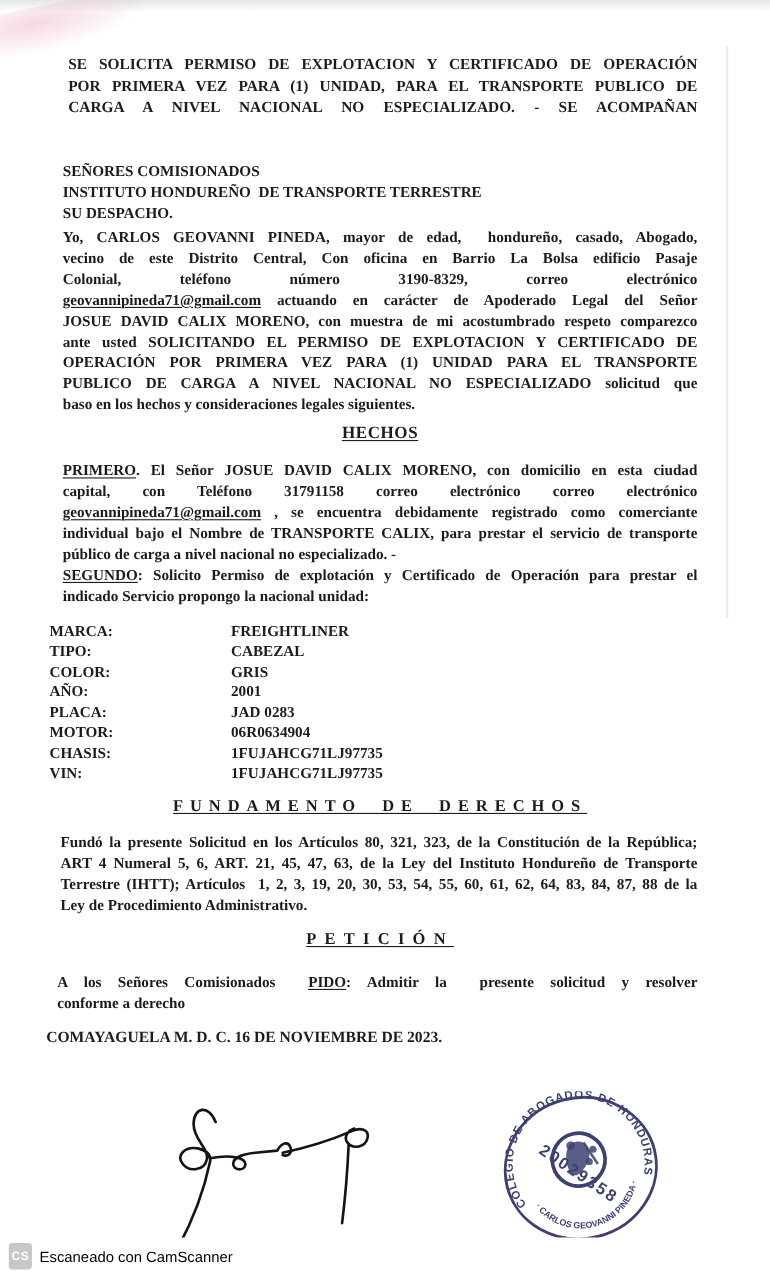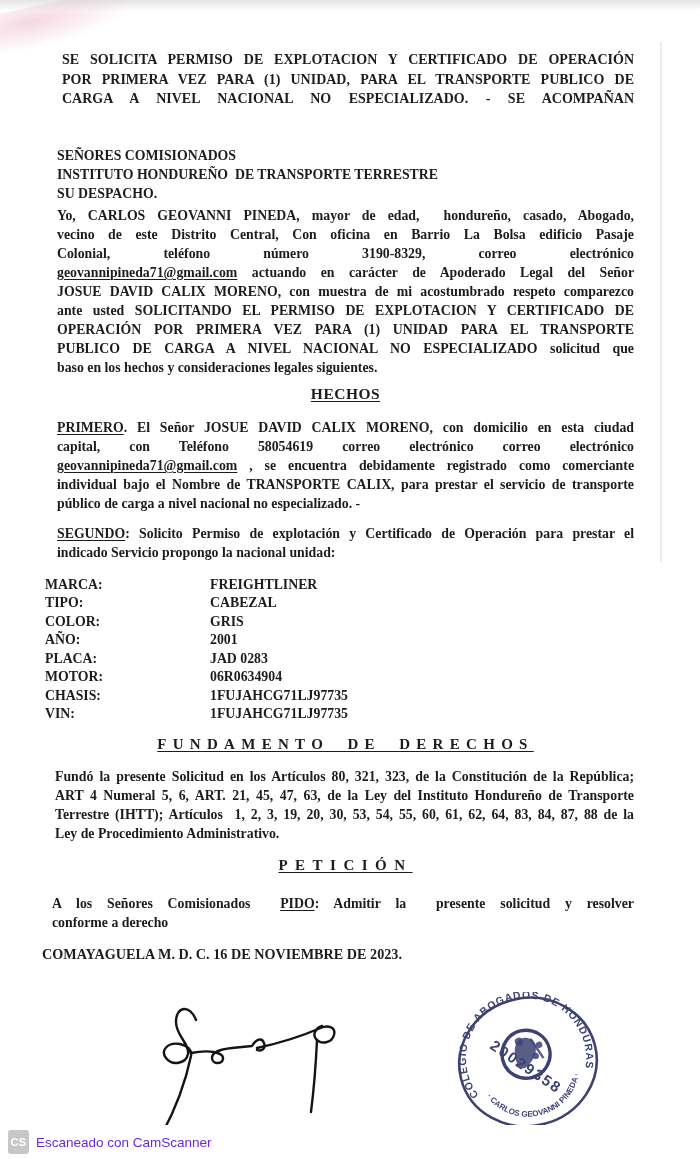--- a/index.html
+++ b/index.html
@@ -22,21 +22,21 @@
   .line{white-space:pre-wrap;}
   .line.j{text-align:justify;text-align-last:justify;-moz-text-align-last:justify;}
   .u{text-decoration:underline;text-decoration-thickness:1.4px;text-underline-offset:2px;}
 
   #header-block{margin-left:5px;font-size:14px;line-height:19.5px;}
   #addressee-block{margin-top:37px;}
   #intro-paragraph{margin-top:3px;}
   .sec-title{text-align:center;margin-top:0;}
   #hechos-title{margin-top:7px;font-size:15.5px;letter-spacing:.5px;}
   #primero-paragraph{margin-top:15px;}
-  #segundo-paragraph{margin-top:11px;font-family:Liberation Serif, serif;}
+  #segundo-paragraph{font-family:Liberation Serif, serif;}
   #vehicle-specs{margin-top:14px;margin-left:-12px;line-height:18.5px;}
   .spec-row{display:flex;}
   .spec-label{width:165px;flex:none;}
   #fundamento-title{margin-top:11px;font-size:15px;letter-spacing:.42em;word-spacing:.55em;}
   #fundamento-paragraph{margin-top:13px;margin-left:-2px;}
   #peticion-title{margin-top:13px;font-size:15px;letter-spacing:.5em;}
   #peticion-paragraph{margin-top:19px;margin-left:-5px;}
   #date-line{margin-top:13px;margin-left:-15px;font-size:14.2px;}
 
   
@@ -44,21 +44,21 @@
   .stamp-svg{position:absolute;left:452px;top:992px;opacity:.92;mix-blend-mode:multiply;}
   .stamp-svg text{font-family:"Liberation Sans","DejaVu Sans",sans-serif;font-weight:700;
     fill:var(--stamp-ink,#2b3166);}
 
   
   .footer{position:absolute;left:0;bottom:0;width:700px;height:34px;background:#ffffff;
     display:flex;align-items:center;font-family:"Liberation Sans","DejaVu Sans",sans-serif;}
   .cs-badge{margin-left:8px;width:21px;height:24px;background:#c7c7c7;border-radius:3px;
     color:#ffffff;font-size:11px;font-weight:700;display:flex;align-items:center;
     justify-content:center;letter-spacing:.3px;}
-  .cs-text{margin-left:7px;color:#6d28d9;font-size:13.5px;}
+  .cs-text{margin-left:7px;color:#000000;font-size:13.5px;}
 </style>
 </head>
 <body>
 
 <div class="page">
 
   <div class="top-edge"></div>
   <div class="pink-smudge"></div>
   <div class="right-streak"></div>
 
@@ -87,21 +87,21 @@
         <div class="line j">PUBLICO DE CARGA A NIVEL NACIONAL NO ESPECIALIZADO solicitud que</div>
         <div class="line">baso en los hechos y consideraciones legales siguientes.</div>
       </div>
 
     <div id="hechos-title" class="sec-title">
       <span class="u">HECHOS</span>
     </div>
 
     <div id="primero-paragraph">
         <div class="line j"><span class="u">PRIMERO</span>. El Señor JOSUE DAVID CALIX MORENO, con domicilio en esta ciudad</div>
-        <div class="line j">capital, con Teléfono 58054619 correo electrónico correo electrónico</div>
+        <div class="line j">capital, con Teléfono 31791158 correo electrónico correo electrónico</div>
         <div class="line j"><span class="u">geovannipineda71@gmail.com</span> , se encuentra debidamente registrado como comerciante</div>
         <div class="line j">individual bajo el Nombre de TRANSPORTE CALIX, para prestar el servicio de transporte</div>
         <div class="line">público de carga a nivel nacional no especializado. -</div>
       </div>
 
     <div id="segundo-paragraph">
         <div class="line j"><span class="u">SEGUNDO</span>: Solicito Permiso de explotación y Certificado de Operación para prestar el</div>
         <div class="line">indicado Servicio propongo la nacional unidad:</div>
       </div>
 

